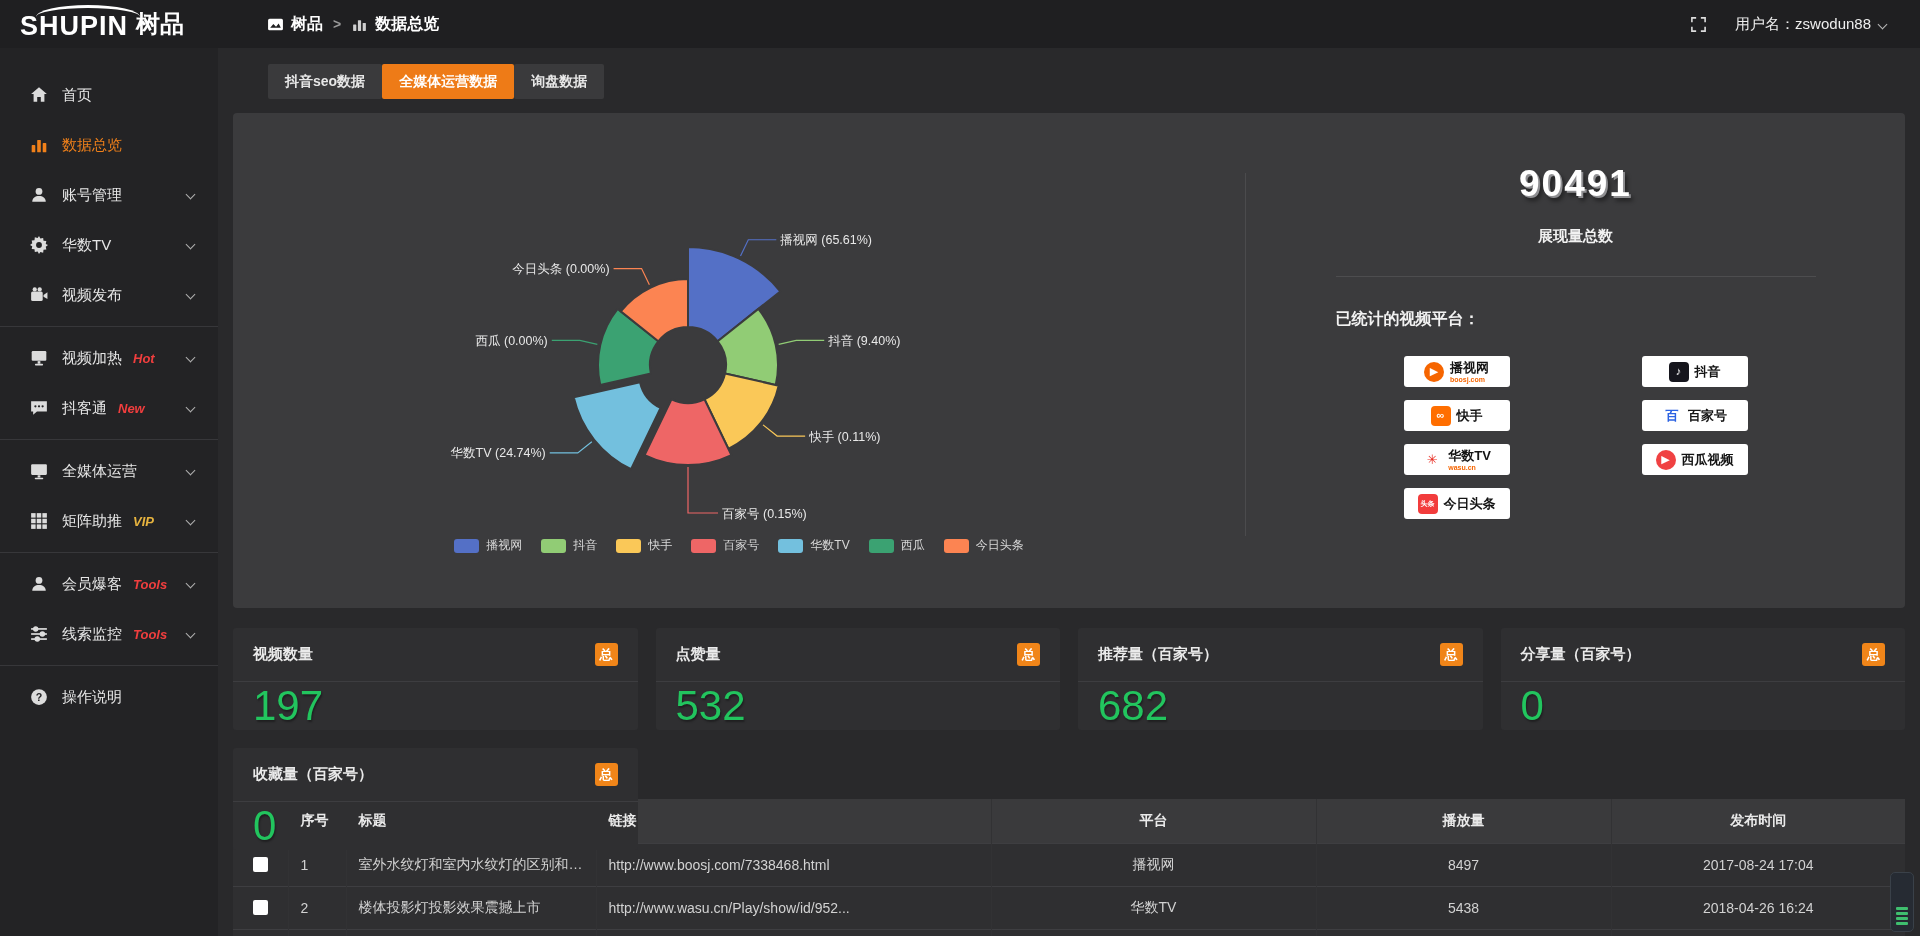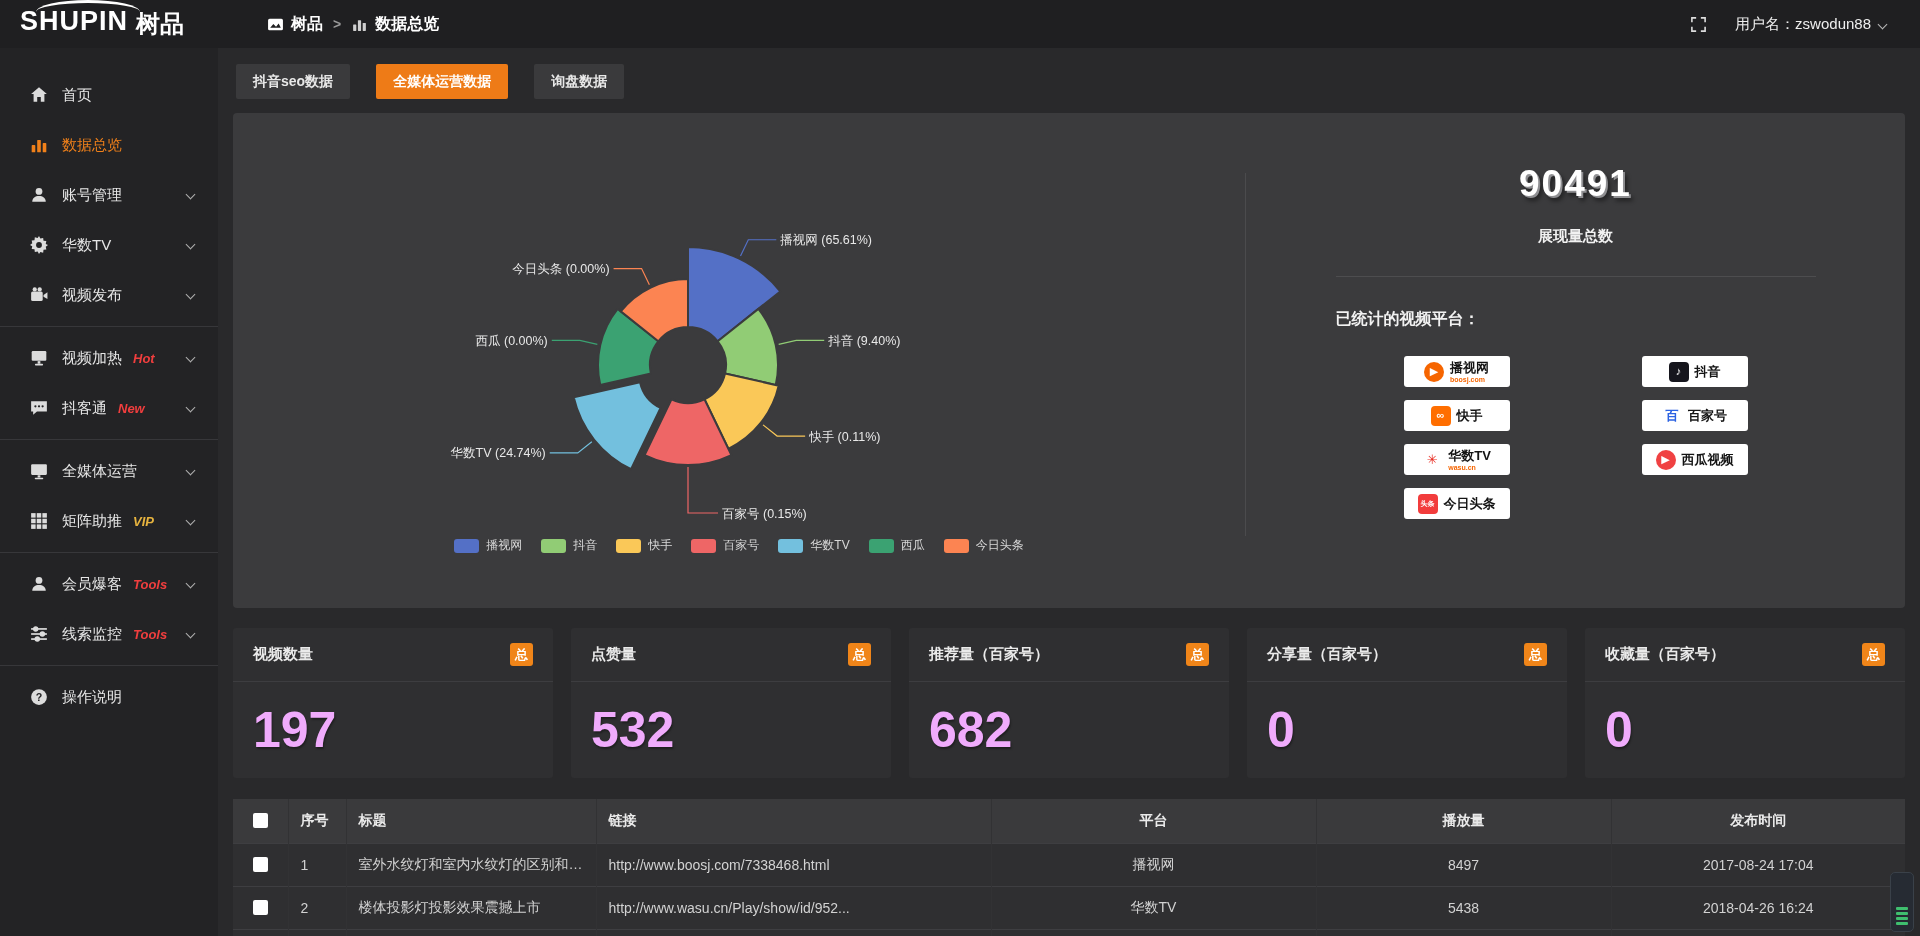--- a/index.html
+++ b/index.html
@@ -1,19 +1,19 @@
 <!DOCTYPE html>
 <html><head>
 <meta charset="utf-8">
 <style>
 *{box-sizing:border-box;margin:0;padding:0}
 html,body{width:1920px;height:936px;overflow:hidden}
 body{background:#29292b;font-family:"Liberation Sans","DejaVu Sans",sans-serif;color:#e8e8e8}
 .header{height:48px;display:flex;align-items:center;background:#1f1f21}
-.logo{width:218px;flex:none;display:flex;align-items:flex-start;padding-left:20px;gap:8px;cursor:pointer}
+.logo{width:218px;flex:none;display:flex;align-items:flex-end;padding-left:20px;gap:8px;cursor:pointer}
 .logo-en{position:relative;font-size:27px;font-weight:800;letter-spacing:1px;color:#fff;line-height:1}
 .logo-arc{position:absolute;top:-8px;left:16px;width:104px;height:12px;border-top:3px solid #fff;border-radius:50% 50% 0 0/100% 100% 0 0}
 .logo-cjk{font-size:24px;font-weight:800;color:#fff}
 .breadcrumb{display:flex;align-items:center;gap:10px;margin-left:49px;font-size:16px;font-weight:bold;color:#fff}
 .bc-ico{width:17px;height:17px;display:inline-flex}
 .bc-ico svg{width:100%;height:100%}
 .bc-sep{color:#9a9a9a;font-size:14px;font-weight:bold}
 .bc-item{display:flex;align-items:center;gap:7px;cursor:pointer}
 .hd-right{margin-left:auto;display:flex;align-items:center;gap:28px;padding-right:34px;font-size:15px;color:#eee}
 .fs-ico{width:17px;height:17px;display:inline-flex;cursor:pointer}
@@ -23,21 +23,21 @@
 aside{width:218px;flex:none;background:#232325;padding-top:22px}
 .sb-item{height:50px;display:flex;align-items:center;padding:0 22px 0 30px;font-size:15px;color:#e6e6e6;position:relative;cursor:pointer}
 .sb-item.active{color:#f0801a}
 .sb-ico{width:18px;height:18px;margin-right:14px;flex:none;color:#dcdcdc;display:inline-flex}
 .sb-item.active .sb-ico{color:#f0801a}
 .sb-ico svg{width:100%;height:100%}
 .sb-tag{margin-left:11px;font-size:13px;font-weight:bold;font-style:italic}
 .sb-chev{position:absolute;right:24px;top:21px;width:7px;height:7px;border-right:1.5px solid #b0b0b0;border-bottom:1.5px solid #b0b0b0;transform:rotate(45deg)}
 .sb-div{height:1px;background:#37373a;margin:6px 0}
 main{flex:1;overflow:hidden}
-.tabs{display:flex;gap:26px;margin:16px 0 0 18px}
+.tabs{display:flex;gap:0;margin:16px 0 0 50px}
 .tab{height:35px;padding:0 17px;display:flex;align-items:center;font-size:14px;font-weight:bold;background:#3a3a3c;color:#e8e8e8;border-radius:2px;cursor:pointer}
 .tab.active{background:#ee7b17;color:#fff}
 .panel{margin:14px 15px 0;height:495px;background:#3b3b3d;border-radius:4px;display:flex}
 .chart-left{width:1012px;flex:none;position:relative}
 .chart-left svg text{font-family:"Liberation Sans","DejaVu Sans",sans-serif}
 .legend{position:absolute;left:0;right:0;bottom:54px;display:flex;justify-content:center;gap:19px}
 .lg-item{display:flex;align-items:center;gap:7px;cursor:pointer}
 .lg-sw{width:25px;height:14px;border-radius:3px}
 .lg-tx{font-size:12px;color:#d8d8d8}
 .vdiv{width:1px;background:#4b4b4d;margin:60px 0 72px}
@@ -46,26 +46,26 @@
 .total-label{margin-top:22px;font-size:15px;font-weight:bold;color:#f2f2f2}
 .hr{width:480px;height:1px;background:#4d4d4f;margin-top:30px}
 .platforms-title{width:480px;margin-top:32px;font-size:16px;font-weight:bold;color:#f2f2f2}
 .badge-cols{display:flex;gap:132px;margin-top:26px}
 .badge-col{display:flex;flex-direction:column;gap:13px}
 .pbadge{width:106px;height:31px;background:#fff;border-radius:3px;display:flex;align-items:center;justify-content:center;gap:6px}
 .plogo{width:20px;height:20px;flex:none;display:flex;align-items:center;justify-content:center;font-weight:bold;color:#fff;line-height:1}
 .ptxt{display:flex;flex-direction:column;align-items:flex-start}
 .pname{color:#141414;font-weight:bold;font-size:13px;line-height:1}
 .psub{color:#f66500;font-size:7px;font-weight:bold;line-height:1;margin-top:2px}
-.stats{display:grid;grid-template-columns:repeat(5,1fr);gap:18px;margin:20px 15px 0;height:150px}
+.stats{display:grid;grid-template-columns:repeat(4,1fr);gap:18px;margin:20px 15px 0;height:150px}
 .card{background:#2f2f31;border-radius:3px;display:flex;flex-direction:column}
 .card-head{display:flex;align-items:center;justify-content:space-between;height:54px;padding:0 20px;border-bottom:1px solid #3d3d40}
 .card-title{font-size:15px;font-weight:bold;color:#eaeaea}
 .card-badge{width:23px;height:23px;background:#f08519;color:#fff;font-size:13px;font-weight:bold;border-radius:3px;display:flex;align-items:center;justify-content:center;cursor:pointer}
-.card-value{flex:1;display:flex;align-items:center;padding-left:20px;font-size:50px;font-weight:bold;color:#f0abfc;text-shadow:1px 2px 2px rgba(0,0,0,.35)}
+.card-value{flex:1;display:flex;align-items:center;padding-left:20px;font-size:42px;font-weight:normal;color:#22c55e;text-shadow:1px 2px 2px rgba(0,0,0,.35)}
 table.tbl{margin:21px 15px 0;width:1672px;border-collapse:collapse;table-layout:fixed;font-size:14px}
 .tbl thead tr{background:#3a3a3c}
 .tbl th{height:44px;font-weight:bold;color:#eaeaea}
 .tbl td{height:43px;color:#d2d2d2}
 .tbl tbody tr{background:#2f2f31;border-top:1px solid #3e3e41}
 .tbl th,.tbl td{border-right:1px solid rgba(255,255,255,.045);overflow:hidden;white-space:nowrap;text-overflow:ellipsis}
 .tbl th:last-child,.tbl td:last-child{border-right:none}
 .al{text-align:left;padding-left:12px}
 .ac{text-align:center}
 .orange{color:#e0863c;cursor:pointer}

